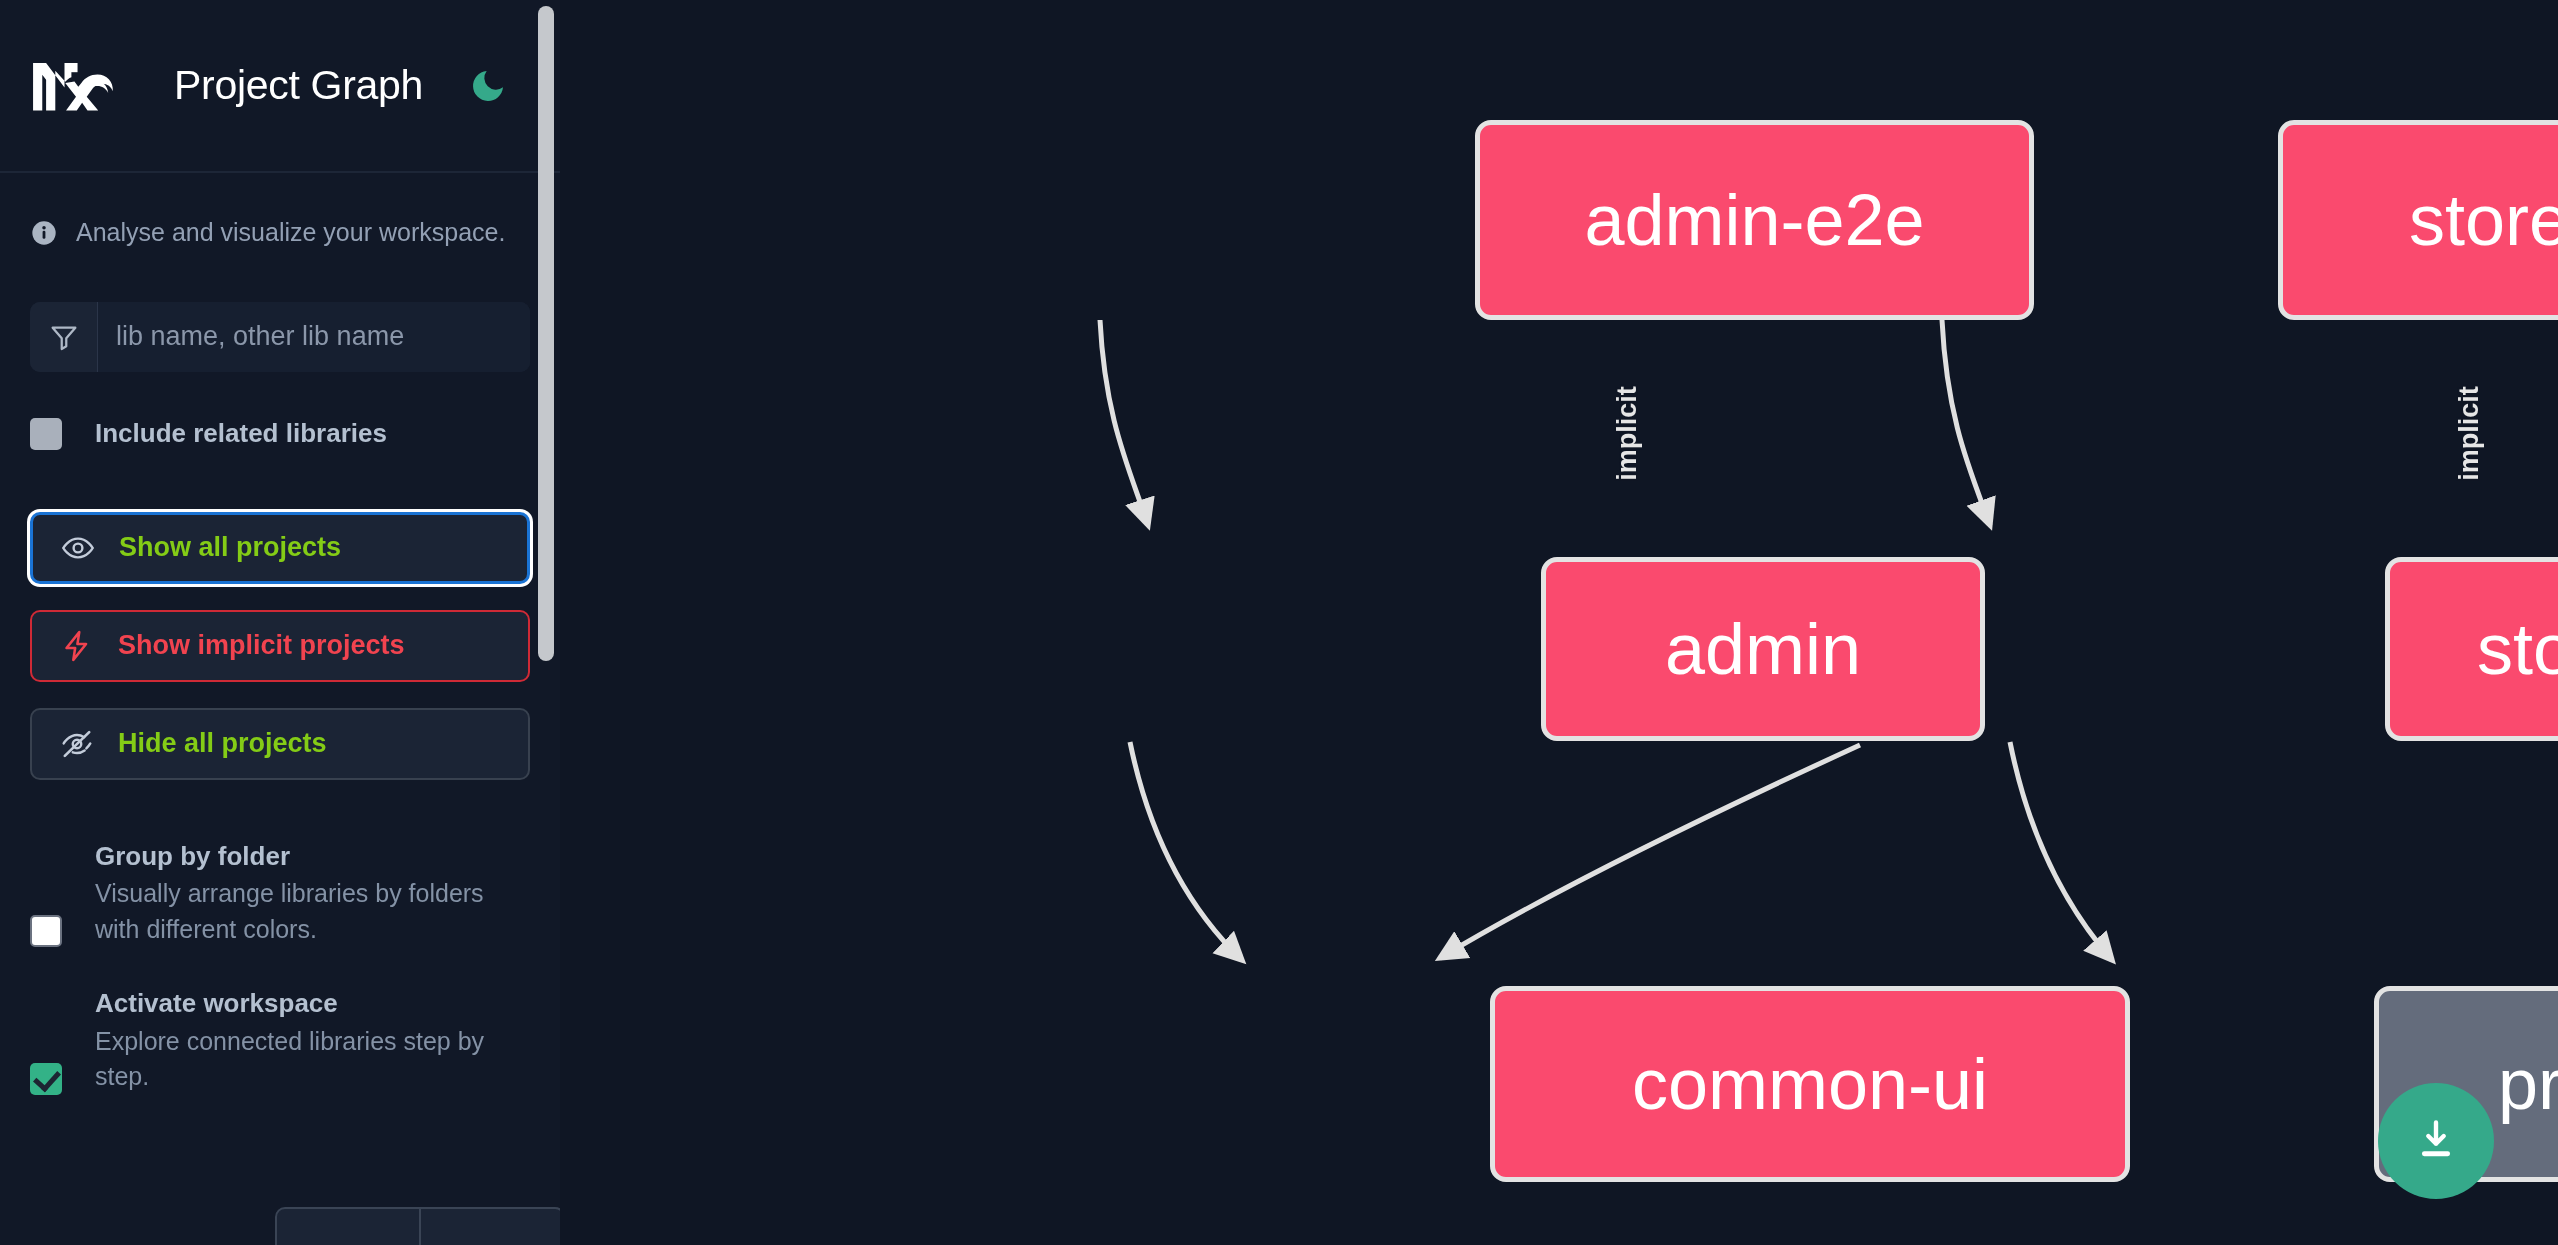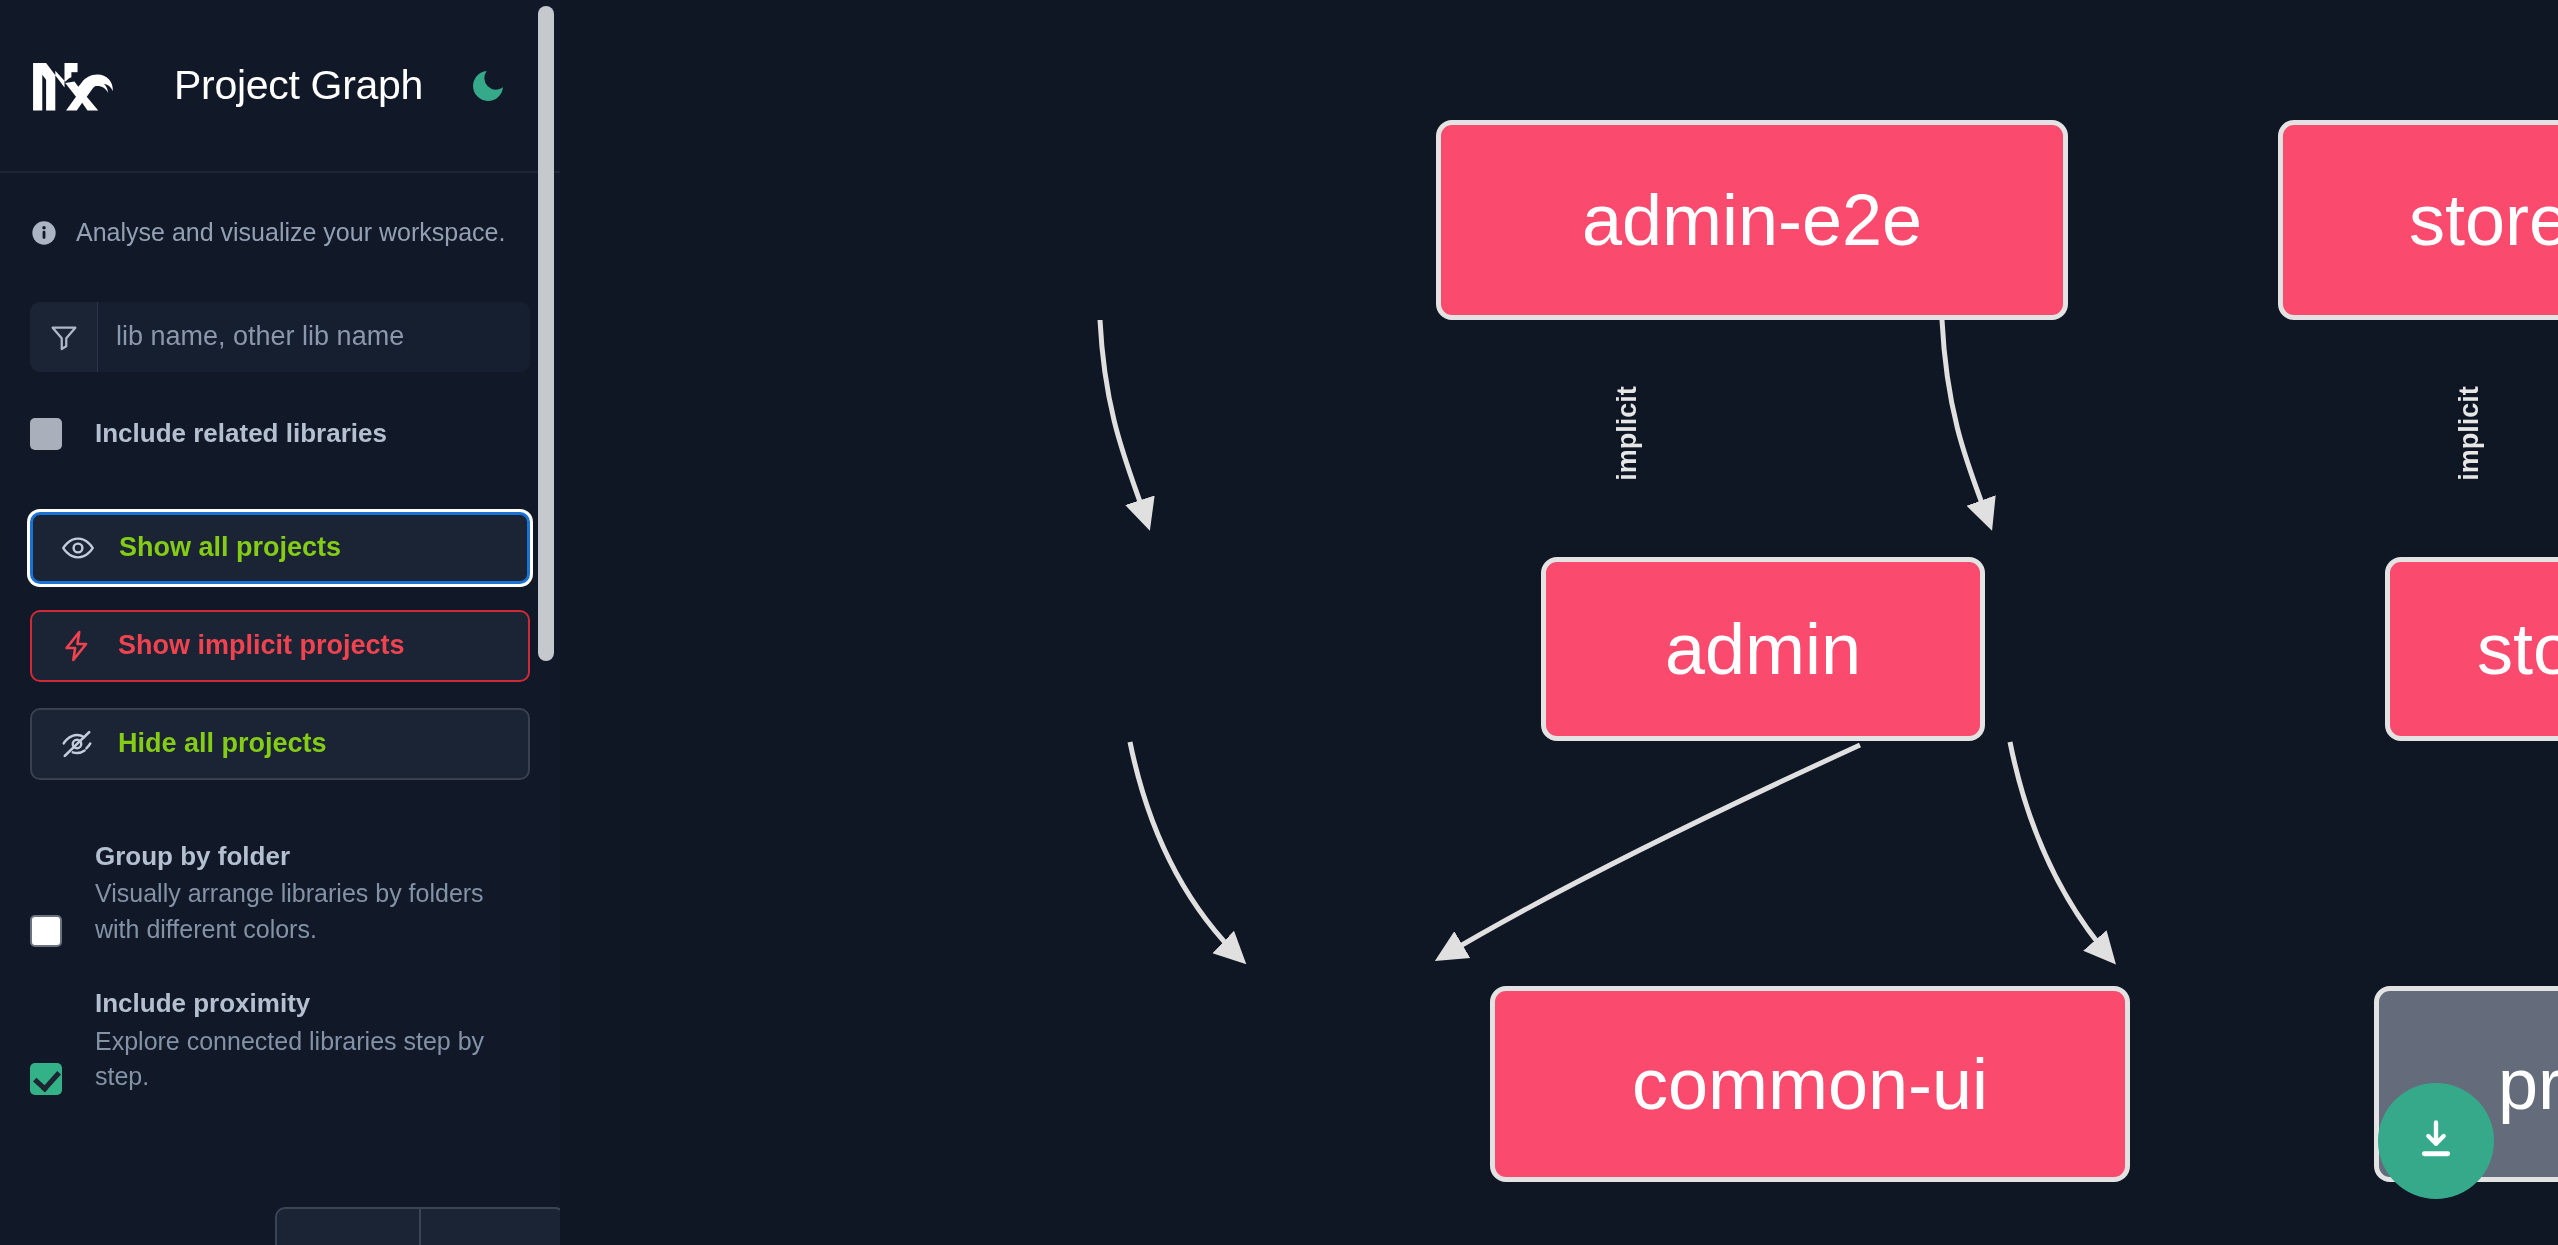--- a/index.html
+++ b/index.html
@@ -381,21 +381,21 @@
         <span class="cb cb-white"></span>
         <span class="check-texts">
           <span class="check-title" style="display:block">Group by folder</span>
           <span class="check-desc" style="display:block">Visually arrange libraries by folders with different colors.</span>
         </span>
       </div>
 
       <div class="check-row">
         <span class="cb cb-green"></span>
         <span class="check-texts">
-          <span class="check-title" style="display:block">Include proximity</span>
+          <span class="check-title" style="display:block">Activate workspace</span>
           <span class="check-desc" style="display:block">Explore connected libraries step by step.</span>
         </span>
       </div>
 
     </div>
 
     <div class="bottom-group">
       <span class="bg-cell"></span>
       <span class="bg-cell"></span>
     </div>
@@ -415,21 +415,21 @@
       </defs>
       <g fill="none" stroke="#e0e0e0" stroke-width="5" marker-end="url(#ah)">
         <path d="M 540 320 C 545 420, 570 470, 588 525"></path>
         <path d="M 1382 320 C 1387 420, 1410 470, 1430 525"></path>
         <path d="M 570 742 C 590 840, 630 910, 682 960"></path>
         <path d="M 1450 742 C 1470 842, 1510 912, 1552 960"></path>
         <path d="M 1300 745 C 1180 800, 1010 880, 880 958"></path>
       </g>
     </svg>
 
-    <div class="node node-pink" style="left:876px; top:120px; width:632px; height:200px;">
+    <div class="node node-pink" style="left:915px; top:120px; width:559px; height:200px;">
       <span>admin-e2e</span>
     </div>
 
     <div class="node node-pink" style="left:1718px; top:120px; width:566px; height:200px;">
       <span>store-e2e</span>
     </div>
 
     <div class="node node-pink" style="left:981px; top:557px; width:444px; height:184px;">
       <span>admin</span>
     </div>

